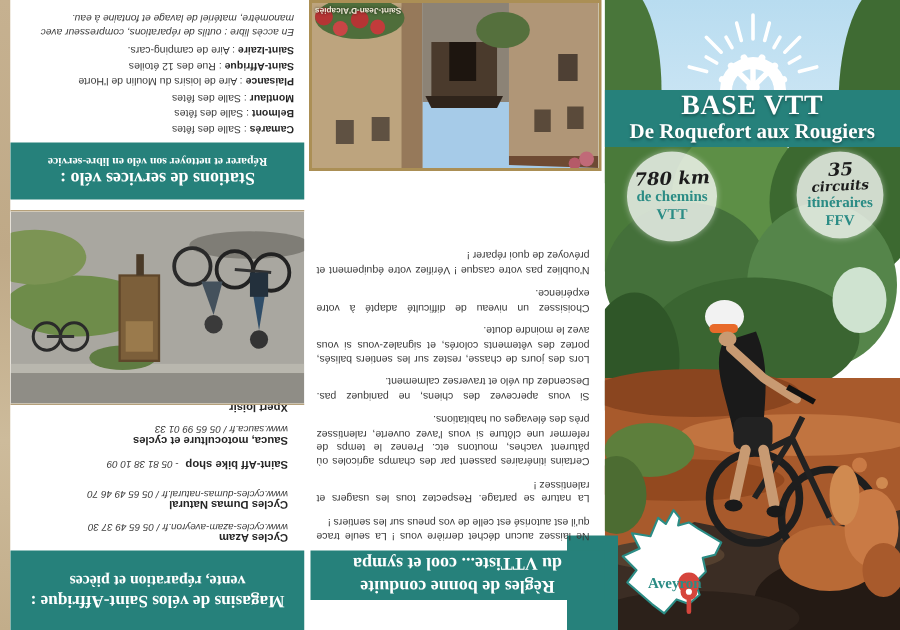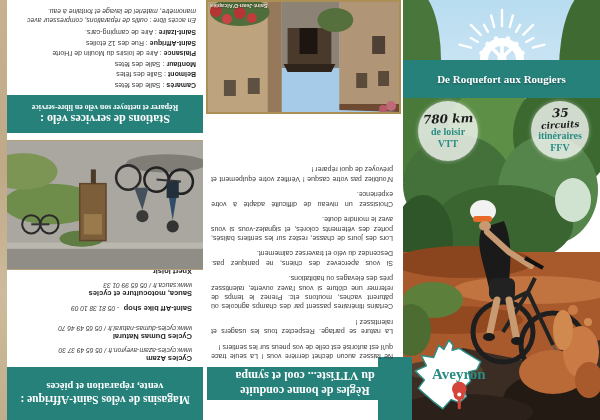--- a/index.html
+++ b/index.html
@@ -43,35 +43,35 @@
   .photo-village{position:absolute;left:2px;right:3px;top:306px;height:110px;
         border:2px solid #ab8f55;overflow:hidden;}
   .photo-village .cap{position:absolute;right:2px;bottom:1px;color:#f2ead8;
         font-size:5.5px;font-weight:bold;text-shadow:0 0 2px rgba(0,0,0,.8);}
   
   .cover-photo{position:absolute;inset:0;}
   .sun-gear{position:absolute;top:2px;left:0;right:0;height:58px;display:flex;justify-content:center;}
   .cover-banner{position:absolute;top:60px;left:0;right:0;height:38px;
         text-shadow:0 1px 2px rgba(0,0,0,.35);}
   .cover-banner .t{font-size:18.5px;line-height:20px;letter-spacing:.5px;}
-  .cover-banner .s{font-size:11px;line-height:16px;}
+  .cover-banner .s{font-size:14px;line-height:16px;}
   .badge{position:absolute;border-radius:50%;background:rgba(255,255,255,.76);
         display:flex;flex-direction:column;align-items:center;justify-content:center;
         text-align:center;box-shadow:0 0 4px rgba(255,255,255,.45);}
   .badge-km{top:101px;left:15px;width:60px;height:60px;}
   .badge-circuits{top:101px;left:128px;width:58px;height:58px;}
   .badge .hand{font-family:"DejaVu Serif",serif;font-style:italic;font-weight:bold;
         color:#1c1c1c;font-size:12px;line-height:13px;transform:rotate(-2deg);}
   .badge .script{font-family:"DejaVu Serif",serif;font-style:italic;font-weight:bold;
         color:#1c1c1c;font-size:9px;line-height:10px;transform:rotate(-3deg);}
   .badge .teal{font-family:"Liberation Serif",serif;font-weight:bold;color:#2b8c85;
         font-size:10px;line-height:11.5px;}
   .france-map{position:absolute;left:9px;bottom:5px;width:74px;height:78px;}
-  .map-label{position:absolute;left:20px;bottom:32px;color:#2b8c85;
-        font-family:"Liberation Serif",serif;font-weight:bold;font-size:15px;}
+  .map-label{position:absolute;left:20px;bottom:20px;color:#2b8c85;
+        font-family:"Liberation Serif",serif;font-weight:bold;font-size:10px;}
 </style>
 </head>
 <body>
 
 <div class="page">
 
   <div class="edge-strip"></div>
 
   <section class="panel panel-left">
     <div class="flip">
@@ -286,26 +286,27 @@
         <g stroke="#ffffff" stroke-width="3.6" stroke-linecap="round">
           <line x1="65" y1="43" x2="65" y2="56"></line>
           <line x1="65" y1="56" x2="55.5" y2="46.5"></line>
           <line x1="65" y1="56" x2="74.5" y2="46.5"></line>
         </g>
         <circle cx="65" cy="56" r="4.5" fill="#ffffff"></circle>
       </svg>
     </div>
 
     <div class="teal-banner cover-banner">
+      <div class="t">BASE VTT</div>
       <div class="s">De Roquefort aux Rougiers</div>
     </div>
 
     <div class="badge badge-km">
       <div class="hand">780 km</div>
-      <div class="teal">de loisir</div>
+      <div class="teal">de chemins</div>
       <div class="teal">VTT</div>
     </div>
 
     <div class="badge badge-circuits">
       <div class="hand">35</div>
       <div class="script">circuits</div>
       <div class="teal">itinéraires</div>
       <div class="teal">FFV</div>
     </div>
 

